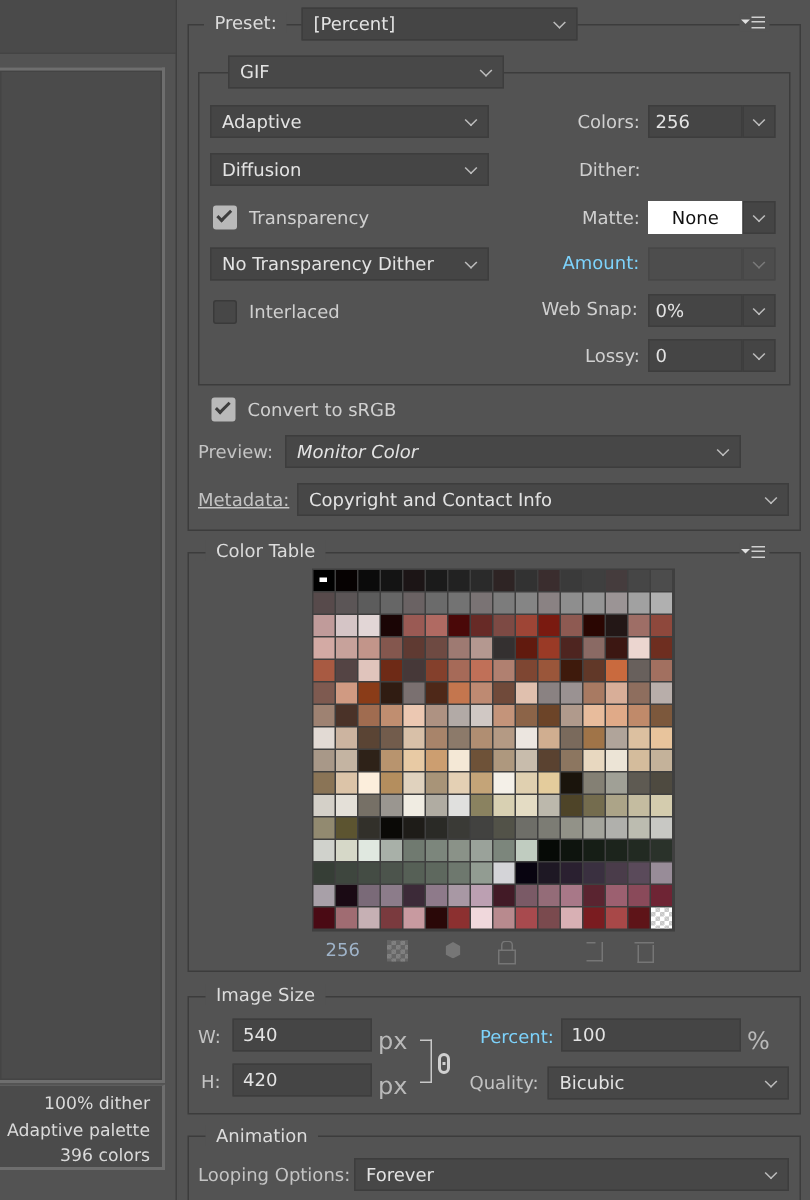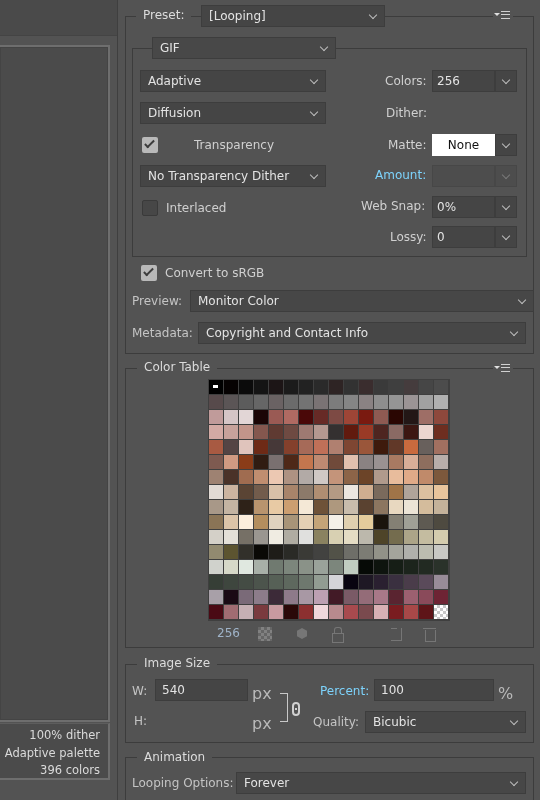--- a/index.html
+++ b/index.html
@@ -86,21 +86,21 @@
     <div>396 colors</div>
   </div>
   <div class="left-vline"></div>
 </div>
 
 <div class="right-pane">
 
   <div class="group" style="left:6px; top:16px; width:409px; height:338px;"></div>
   <div class="group-legend" style="left:17px; top:8px;">Preset:</div>
   <div class="select" style="left:82px; top:5px; width:184px;">
-    <span>[Looping]</span>
+    <span>[Percent]</span>
     <span class="chev"></span>
   </div>
   <div class="flyout" style="left:374px; top:9px;">
     <span class="tri"></span>
       <span class="bars"></span>
   </div>
 
   <div class="group" style="left:13px; top:48px; width:395px; height:209px;"></div>
   <div class="select" style="left:33px; top:37px; width:184px; background:#484848;">
     <span>GIF</span>
@@ -112,21 +112,21 @@
     <span class="chev"></span>
   </div>
   <div class="select" style="left:21px; top:70px; width:186px;">
     <span>Adaptive</span>
     <span class="chev"></span>
   </div>
 
   <div class="checkbox" style="left:23px; top:137px;">
     <span class="tick"></span>
   </div>
-  <div class="label" style="left:47px; top:138px;margin-left:28px;">Transparency</div>
+  <div class="label" style="left:47px; top:138px;">Transparency</div>
 
   <div class="select" style="left:21px; top:165px; width:186px;">
     <span>No Transparency Dither</span>
     <span class="chev"></span>
   </div>
 
   <div class="checkbox off" style="left:23px; top:200px;"></div>
   <div class="label" style="left:47px; top:201px;">Interlaced</div>
 
   <div class="label" style="left:266px; top:74px;">Colors:</div>
@@ -160,26 +160,26 @@
     <div class="field" style="width:63px;">0</div>
     <div class="btn"></div>
   </div>
 
   <div class="checkbox" style="left:22px; top:265px;">
     <span class="tick"></span>
   </div>
   <div class="label" style="left:46px; top:266px;">Convert to sRGB</div>
 
   <div class="label" style="left:13px; top:294px; color:#c4c4c4;">Preview:</div>
-  <div class="select" style="left:71px; top:290px; width:344px; background:#474747;">
+  <div class="select" style="left:71px; top:290px; width:304px; background:#474747;font-style:italic;">
     <span>Monitor Color</span>
     <span class="chev"></span>
   </div>
 
-  <div class="label" style="left:13px; top:326px; color:#c4c4c4;">Metadata:</div>
+  <div class="label" style="left:13px; top:326px; color:#c4c4c4;text-decoration:underline;">Metadata:</div>
   <div class="select" style="left:79px; top:322px; width:328px; background:#474747;">
     <span>Copyright and Contact Info</span>
     <span class="chev"></span>
   </div>
 
   <div class="group" style="left:6px; top:368px; width:409px; height:280px;"></div>
   <div class="group-legend" style="left:18px; top:360px;">Color Table</div>
   <div class="flyout" style="left:374px; top:362px;">
     <span class="tri"></span>
       <span class="bars"></span>
@@ -451,20 +451,21 @@
   <span class="ico ico-trash"></span>
 
   <div class="group" style="left:6px; top:664px; width:409px; height:79px;"></div>
   <div class="group-legend" style="left:18px; top:656px;">Image Size</div>
 
   <div class="label" style="left:13px; top:684px; color:#c4c4c4;">W:</div>
   <div class="input" style="left:36px; top:679px; width:93px;">540</div>
   <div class="px" style="left:133px; top:684px;">px</div>
 
   <div class="label" style="left:15px; top:714px; color:#c4c4c4;">H:</div>
+  <div class="input" style="left:36px; top:709px; width:93px;">420</div>
   <div class="px" style="left:133px; top:714px;">px</div>
 
   <div class="chain-bracket"></div>
   <div class="chain-icon"></div>
 
   <div class="label" style="left:201px; top:684px; color:#7dd3fc;">Percent:</div>
   <div class="input" style="left:255px; top:679px; width:120px;">100</div>
   <div class="px" style="left:379px; top:684px;">%</div>
 
   <div class="label" style="left:194px; top:715px; color:#c4c4c4;">Quality:</div>

